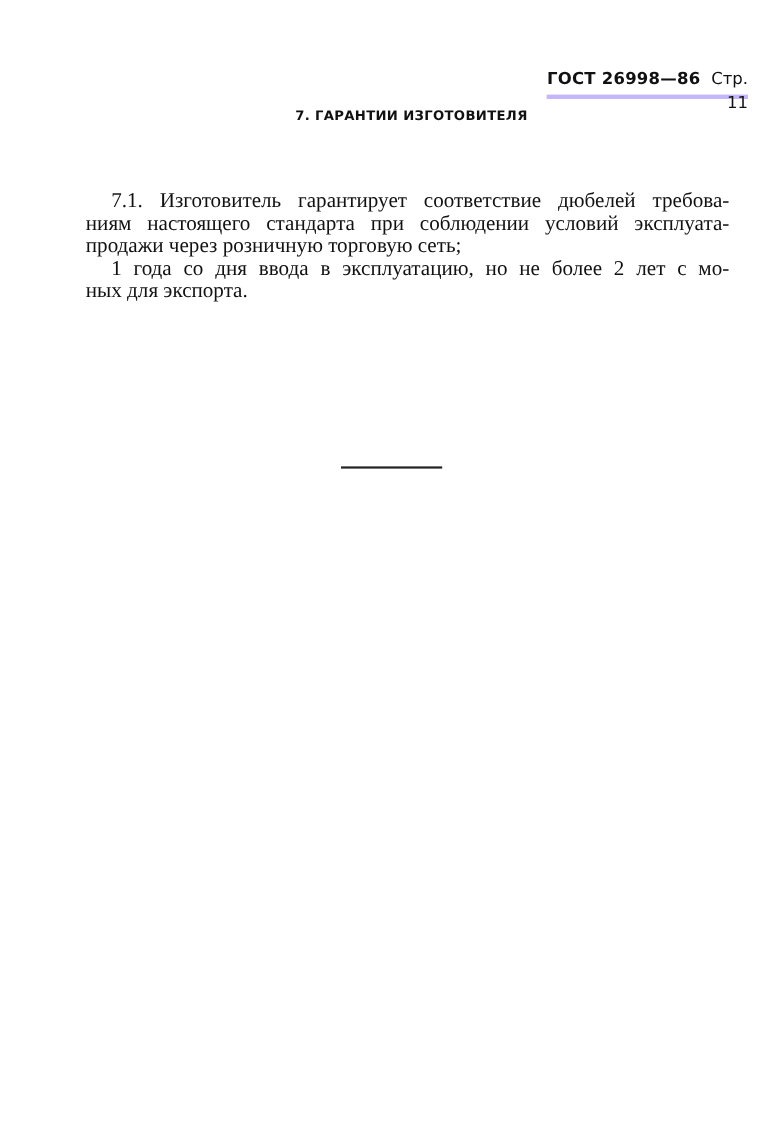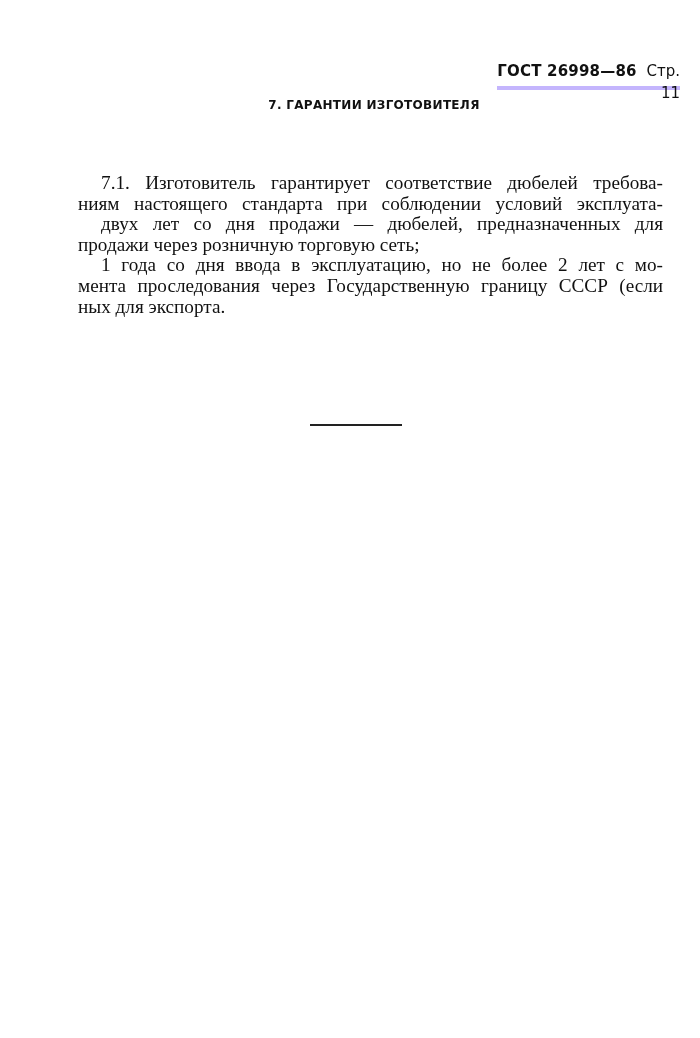--- a/index.html
+++ b/index.html
@@ -38,20 +38,18 @@
 <div class="header">
   <span class="gost">ГОСТ 26998—86</span>
   <span class="page">Стр. 11</span>
 </div>
 
 <div class="section-title">7. ГАРАНТИИ ИЗГОТОВИТЕЛЯ</div>
 
 <div class="body-text">
   <div class="line indent">7.1. Изготовитель гарантирует соответствие дюбелей требова-</div>
   <div class="line">ниям настоящего стандарта при соблюдении условий  эксплуата-</div>
-  <div class="line indent">двух лет со  дня продажи — дюбелей,  предназначенных для</div>
   <div class="line last">продажи через розничную торговую сеть;</div>
   <div class="line indent">1 года со дня ввода в эксплуатацию, но не более 2 лет с мо-</div>
-  <div class="line">мента проследования через Государственную границу СССР (если</div>
   <div class="line last">ных для экспорта.</div>
 </div>
 
 <div class="rule"></div>
 
 </body></html>

